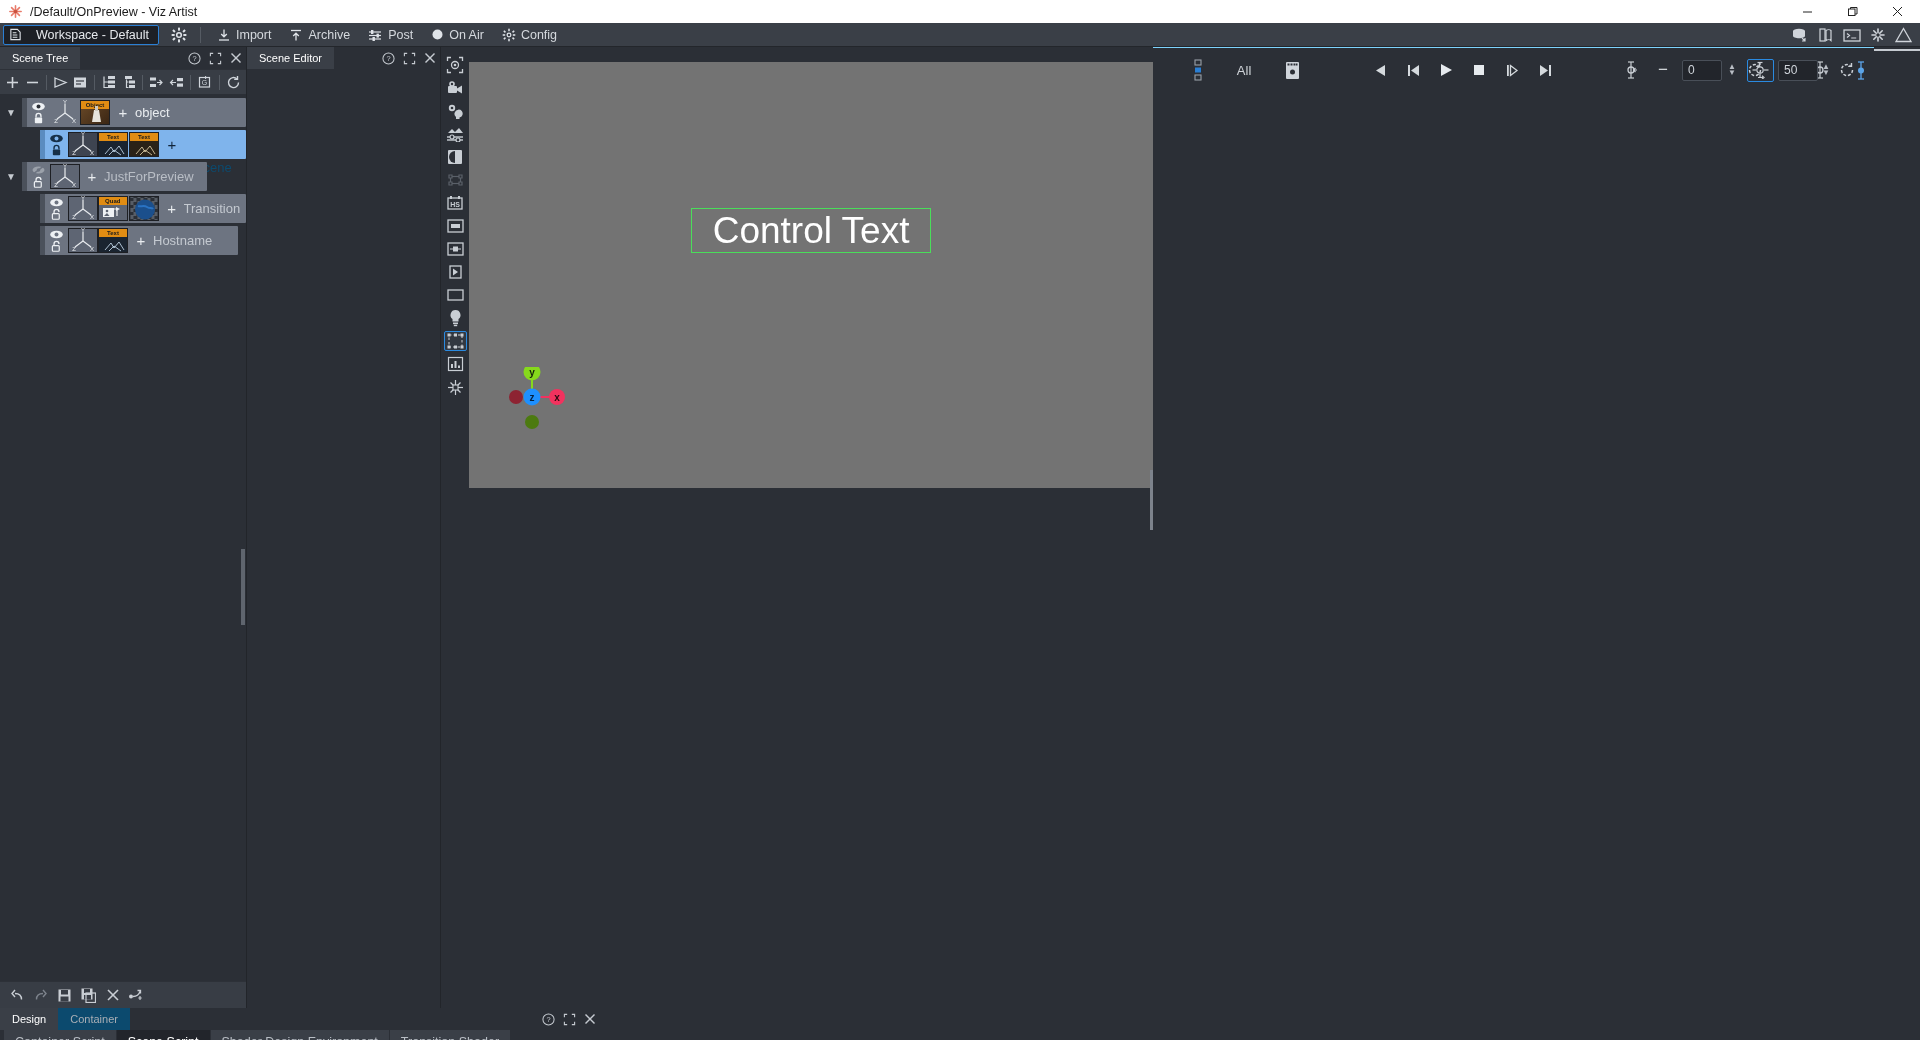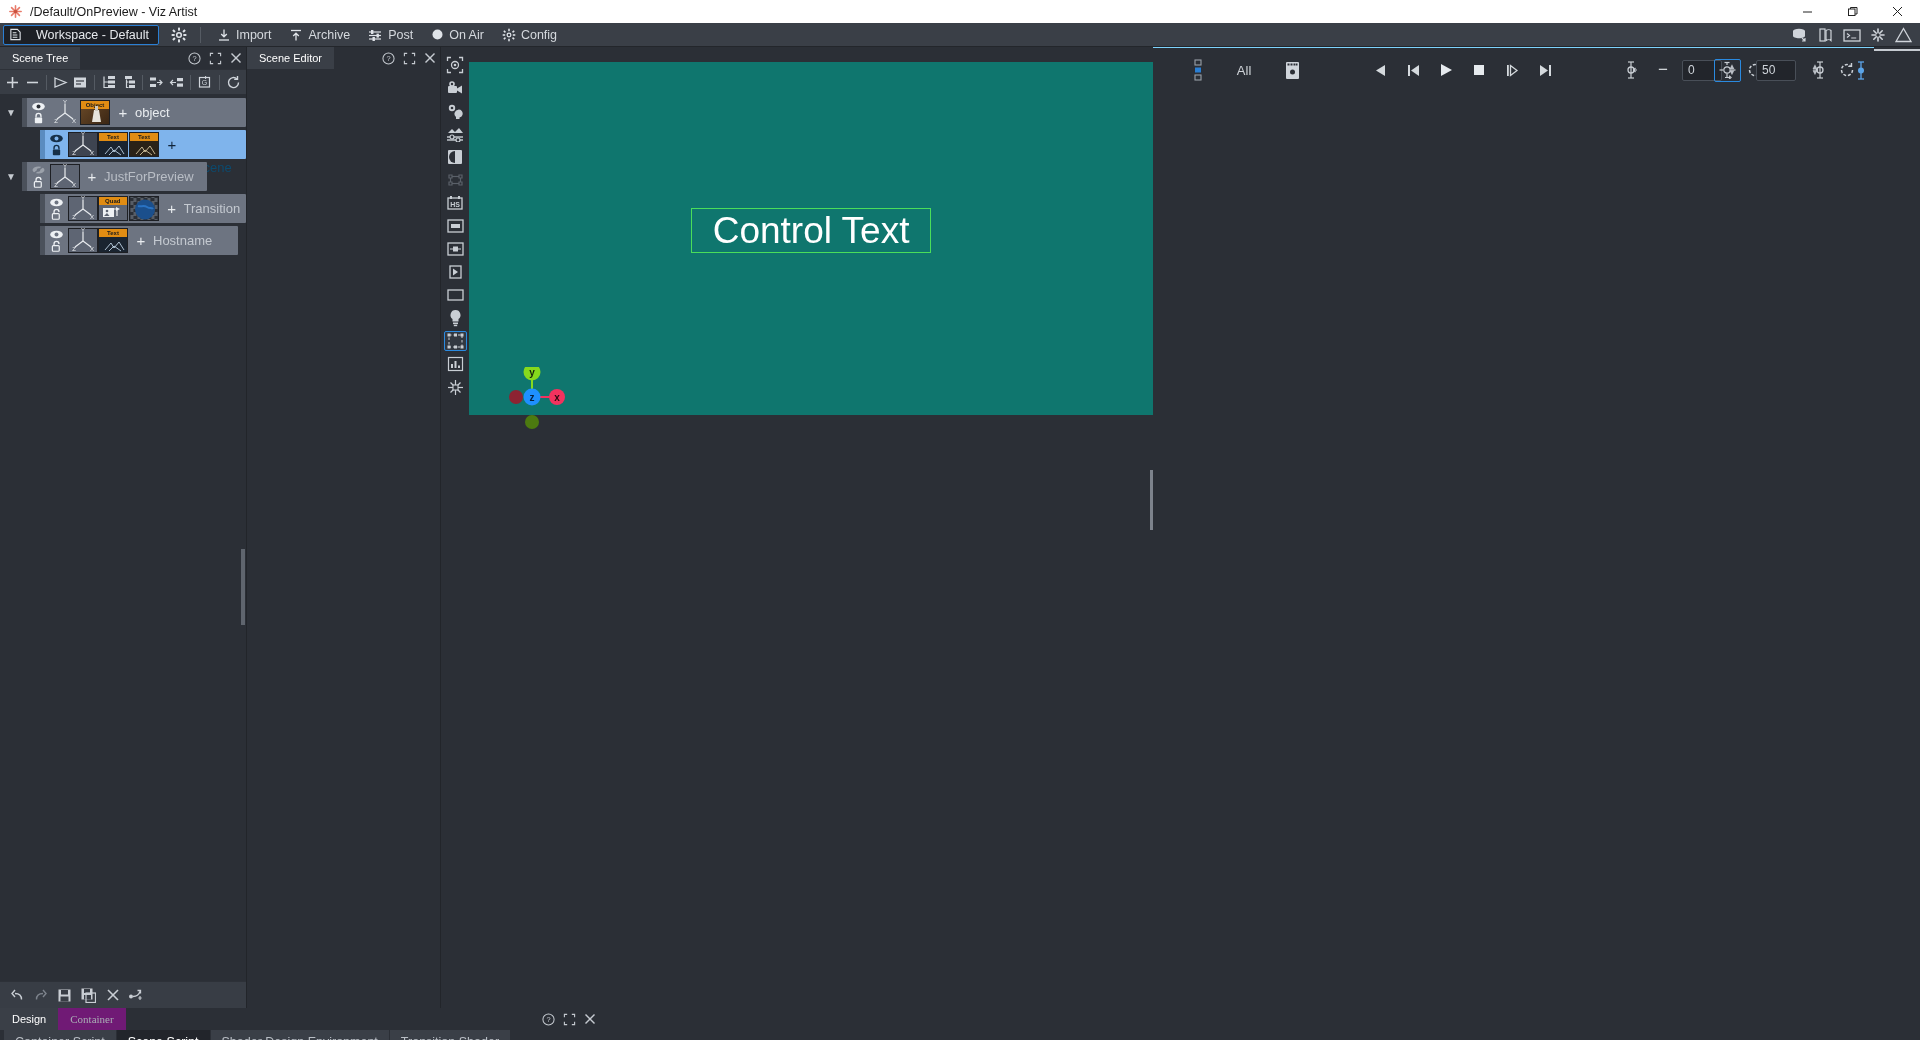--- a/index.html
+++ b/index.html
@@ -56,21 +56,21 @@
   .tree-bottom{height:27px;background:#383d45;display:flex;align-items:center;gap:3px;padding:0 6px;border-top:1px solid #2d3138;}
 
   
   .sceneeditor{flex:1;display:flex;flex-direction:column;min-width:0;background:#2b2f36;border-right:1px solid #22252a;}
   .se-head{height:22px;background:#2b2f36;display:flex;position:relative;}
   .se-body{flex:1;display:flex;min-height:0;position:relative;background:#2b2f36;}
   .se-leftrail{width:28px;display:flex;flex-direction:column;align-items:center;padding-top:8px;gap:2px;background:#2b2f36;}
   .rbtn{width:23px;height:20px;display:flex;align-items:center;justify-content:center;margin-bottom:1px;}
   .rbtn.sel{border:1px solid #2a8ae0;border-radius:2px;background:#323841;}
   .se-canvaswrap{flex:1;position:relative;display:flex;align-items:flex-start;justify-content:center;padding-top:15px;min-width:0;}
-  .canvas{width:684px;height:353px;background:#0f766e;position:relative;}
+  .canvas{width:684px;height:426px;background:#737373;position:relative;}
   .ctl-text{position:absolute;left:222px;top:146px;width:240px;height:45px;border:1px solid #4ade5a;
      display:flex;align-items:center;justify-content:center;color:#fff;font-size:37px;font-family:"Liberation Sans",sans-serif;}
   .gizmo{position:absolute;left:35px;top:305px;width:70px;height:75px;}
   .se-divider{position:absolute;right:0;top:0;bottom:0;width:3px;}
   .se-divider .hnd{position:absolute;right:0;top:44%;width:3px;height:60px;background:#7d838c;}
   .se-footer{height:45px;background:#2b2f36;display:flex;align-items:center;position:relative;padding-left:8px;border-top:1px solid #7dd3fc;}
   .fbtn{display:flex;align-items:center;justify-content:center;height:28px;min-width:26px;color:#ccd1d7;padding:0 3px;}
   .numbox{width:40px;height:21px;background:#22252b;border:1px solid #494f58;color:#cfd4da;font-size:12px;
     display:flex;align-items:center;padding-left:5px;border-radius:2px;}
   .spin{display:flex;flex-direction:column;justify-content:center;align-items:center;line-height:6px;font-size:8px;color:#b9bec5;}
@@ -926,21 +926,21 @@
             <g stroke="#5ba4e8" stroke-width="1.3">
               <line x1="6" y1="1" x2="6" y2="18"></line>
               <line x1="3" y1="1" x2="9" y2="1"></line>
               <line x1="3" y1="18" x2="9" y2="18"></line>
             </g>
             <circle cx="6" cy="9.5" r="3" fill="#5ba4e8"></circle>
           </svg>
         </div>
       </div>
 
-      <div style="display:flex;align-items:center;gap:15px;position:absolute;right:14px;">
+      <div style="display:flex;align-items:center;gap:4px;position:absolute;right:14px;">
         <div class="stopbox">
           <svg width="19" height="18" viewBox="0 0 19 18">
             <g stroke="#c9ced4" stroke-width="1.2" fill="none">
               <circle cx="9" cy="9" r="3.2"></circle>
               <line x1="9" y1="1" x2="9" y2="4"></line>
               <line x1="6.5" y1="1.5" x2="11.5" y2="1.5"></line>
               <line x1="1.5" y1="9" x2="5" y2="9"></line>
               <line x1="13" y1="9" x2="17.5" y2="9"></line>
               <path d="M9 12.5v4M7 16.5h5M11 14.8l2 1.7-2 1.7"></path>
             </g>
@@ -962,21 +962,21 @@
     <div class="se-tl">
       <div class="bar"></div>
     </div>
   </div>
 
   <div class="scripts">
     <div class="sc-tabs">
       <div class="ptab active">
         <span>Design</span>
       </div>
-      <div class="ptab inactive" style="background:#701a75;font-family:Liberation Serif, serif;">
+      <div class="ptab inactive" style="background:#0c4a6e;">
         <span>Container</span>
       </div>
       <div class="panel-tools">
         <span>
           <svg width="13" height="13" viewBox="0 0 14 14">
             <circle cx="7" cy="7" r="6" fill="none" stroke="#c5cad0" stroke-width="1.1"></circle>
             <text x="7" y="10" font-size="8" fill="#c5cad0" text-anchor="middle" font-family="Liberation Sans">?</text>
           </svg>
         </span>
         <span>

